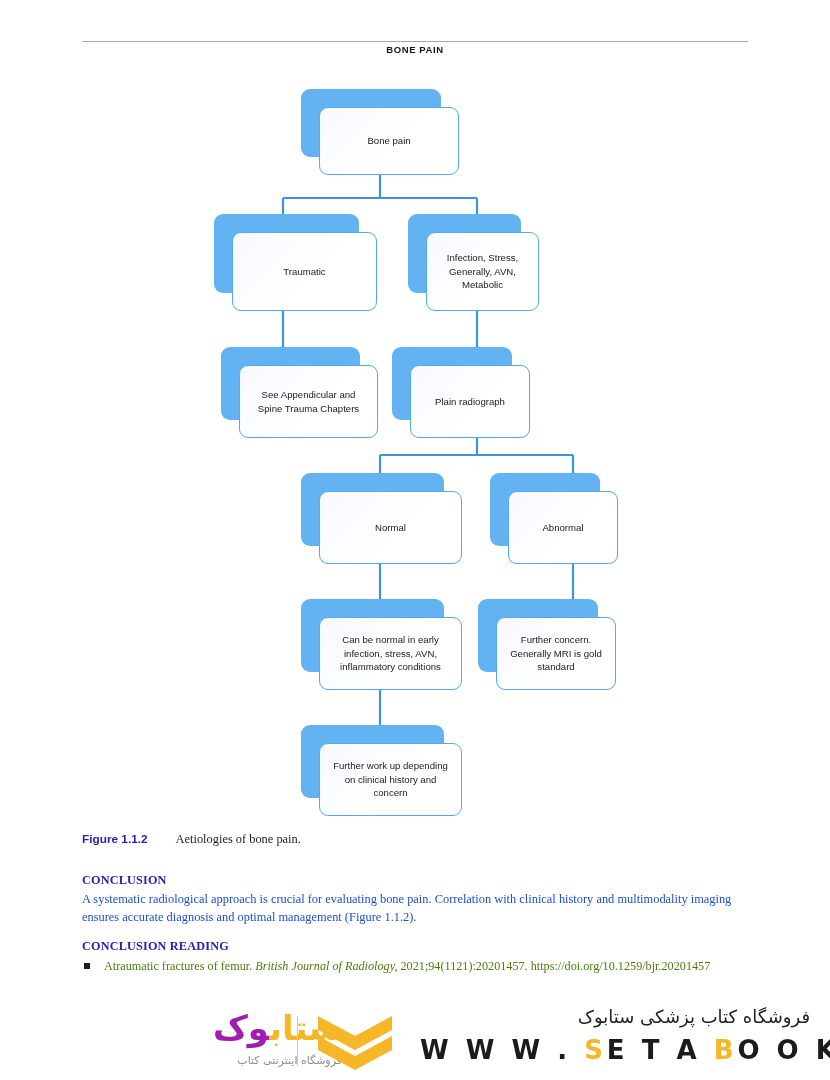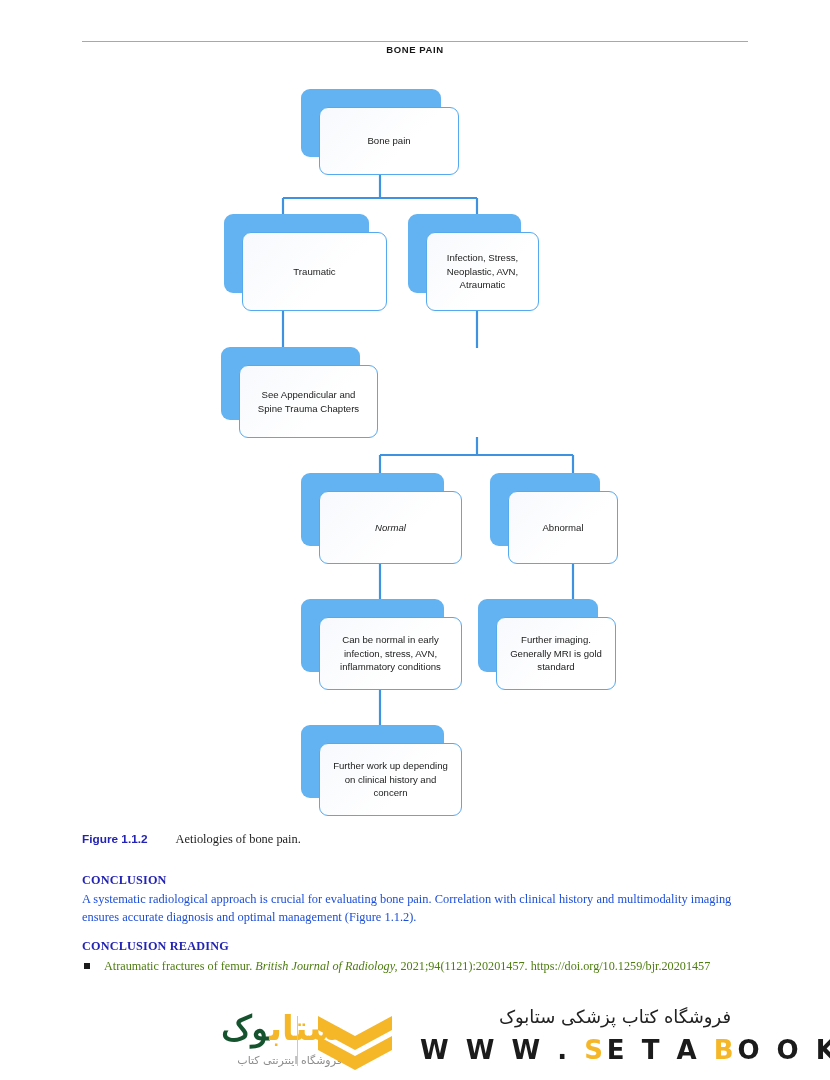--- a/index.html
+++ b/index.html
@@ -171,21 +171,21 @@
     width: 280px;
     text-align: right;
     direction: rtl;
     font-family: "DejaVu Sans", sans-serif;
     font-size: 34px;
     font-weight: bold;
     color: #f5b728;
     letter-spacing: -1px;
     white-space: nowrap;
   }
-  .wm-fa-logo .grey { color: #14532d; font-family: Liberation Serif, serif; }
+  .wm-fa-logo .grey { color: #a21caf; }
   .wm-fa-sub {
     position: absolute;
     left: 0;
     top: 50px;
     width: 280px;
     text-align: right;
     direction: rtl;
     font-family: "DejaVu Sans", sans-serif;
     font-size: 11px;
     color: #8d8d8d;
@@ -207,21 +207,21 @@
     height: 54px;
   }
   .wm-right {
     position: absolute;
     left: 420px;
     top: 6px;
     width: 390px;
   }
   .wm-fa-text {
     direction: rtl;
-    text-align: center;
+    text-align: right;
     font-family: "DejaVu Sans", sans-serif;
     font-size: 18px;
     color: #222222;
     white-space: nowrap;
   }
   .wm-url {
     margin-top: 8px;
     text-align: center;
     font-family: "DejaVu Sans", sans-serif;
     font-weight: bold;
@@ -263,54 +263,58 @@
 
       <path d="M 380 689 L 380 726"></path>
     </g>
   </svg>
 
   <div class="node" style="left:301px; top:89px; width:140px; height:68px;">
     <div class="shadow"></div>
     <div class="card">Bone pain</div>
   </div>
 
-  <div class="node" style="left:224px; top:214px; width:145px; height:79px;padding-left:20px;">
+  <div class="node" style="left:214px; top:214px; width:145px; height:79px;padding-left:20px;">
     <div class="shadow"></div>
     <div class="card">Traumatic</div>
   </div>
 
   <div class="node" style="left:408px; top:214px; width:113px; height:79px;">
     <div class="shadow"></div>
-    <div class="card">Infection, Stress, Neoplastic, AVN, Atraumatic</div>
+    <div class="card">Infection, Stress, Generally, AVN, Metabolic</div>
   </div>
 
   <div class="node" style="left:221px; top:347px; width:139px; height:73px;">
     <div class="shadow"></div>
     <div class="card">See Appendicular and Spine Trauma Chapters</div>
   </div>
 
-
-  <div class="node" style="left:301px; top:473px; width:143px; height:73px;font-style:italic;">
+  <div class="node" style="left:392px; top:347px; width:120px; height:73px;">
+    <div class="shadow"></div>
+    <div class="card">Plain radiograph</div>
+  </div>
+
+  <div class="node" style="left:301px; top:473px; width:143px; height:73px;">
     <div class="shadow"></div>
     <div class="card">Normal</div>
   </div>
 
   <div class="node" style="left:490px; top:473px; width:110px; height:73px;">
     <div class="shadow"></div>
     <div class="card">Abnormal</div>
   </div>
 
   <div class="node" style="left:301px; top:599px; width:143px; height:73px;">
     <div class="shadow"></div>
     <div class="card">Can be normal in early infection, stress, AVN, inflammatory conditions</div>
   </div>
 
   <div class="node" style="left:478px; top:599px; width:120px; height:73px;">
     <div class="shadow"></div>
-    <div class="card">Further imaging. Generally MRI is gold standard</div>
+    <div class="card">Further concern. Generally MRI is gold standard</div>
   </div>
 
   <div class="node" style="left:301px; top:725px; width:143px; height:73px;">
     <div class="shadow"></div>
     <div class="card">Further work up depending on clinical history and concern</div>
   </div>
 
 </div>
 
 <div class="caption">

